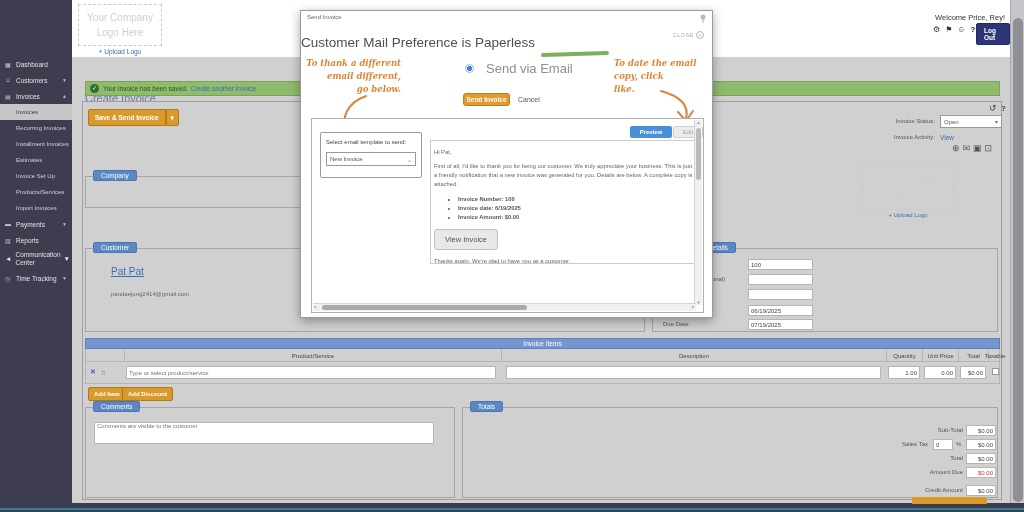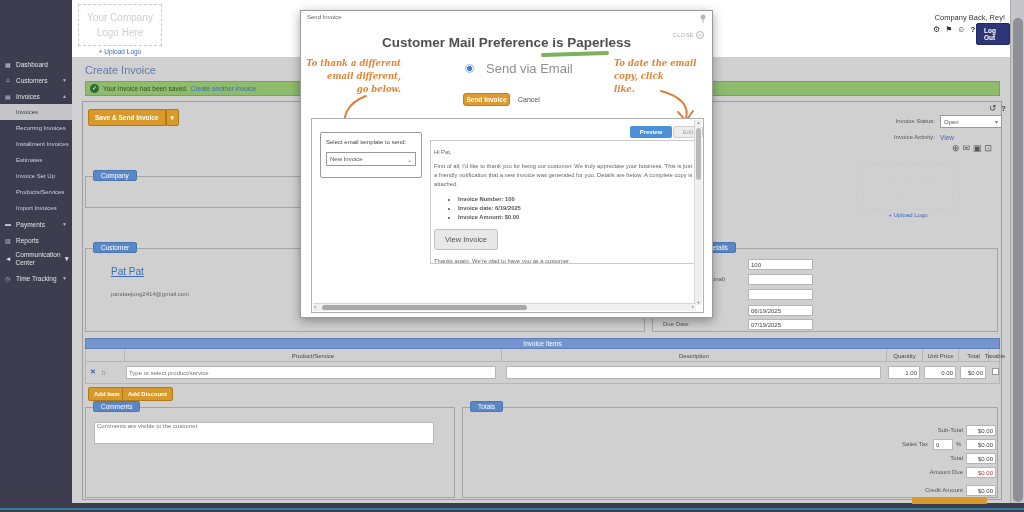--- a/index.html
+++ b/index.html
@@ -20,21 +20,21 @@
   .nav-2line { height:22px; display:flex; align-items:center; gap:4px; padding:0 5px; font-size:6.5px; line-height:1.25; }
 
   
   .header { left:72px; top:0; width:938px; height:57px; background:#ffffff; }
   .logo-box { border:1px dashed #c9c9c9; color:#cfcfcf; text-align:center; font-size:10px; line-height:1.5; padding-top:5px; }
   .link { color:#3a6db5; }
   .btn-navy { background:#2e3577; border:1px solid #202a60; color:#fff; border-radius:2px; font-size:6.5px; font-weight:bold; padding:3px 7px; }
 
   
   .content { left:72px; top:57px; width:938px; height:446px; background:#d0d0d0; }
-  .page-title { font-size:11px; color:#5f7da9; }
+  .page-title { font-size:11px; color:#5f7da9;margin-top:28px; }
   .success-bar { background:#8fbb6d; border:1px solid #7ba258; display:flex; align-items:center; padding-left:4px; }
   .check-circle { width:9px; height:9px; border-radius:50%; background:#2f6f33; color:#fff; font-size:6px; line-height:9px; text-align:center; margin-right:4px; }
   .container-box { border:1px solid #9f9f9f; }
   .btn-orange { background:#d9992b; border:1px solid #b07a1a; color:#fff; font-size:6.5px; font-weight:bold; display:inline-flex; align-items:center; justify-content:center; border-radius:2px; }
   .tab { position:absolute; background:#5b87c5; border:1px solid #4a76b4; color:#fff; font-size:6.5px; padding:1px 7px; border-radius:2px; z-index:2; }
   .fieldset { position:absolute; border:1px solid #a5a5a5; }
   .sel { background:#fff; border:1px solid #999; font-size:6px; color:#555; display:flex; align-items:center; padding:0 3px; }
   .sel .chev { margin-left:auto; font-size:6px; color:#777; }
   .lbl { font-size:6px; color:#555; }
   .inp { background:#fff; border:1px solid #b5b5b5; font-size:6px; color:#444; padding:0 2px; font-family:"Liberation Sans",sans-serif; }
@@ -68,21 +68,21 @@
 </style>
 </head>
 <body>
 
 <div class="abs header">
   <div class="abs logo-box" style="left:6px;top:4px;width:84px;height:42px;">
     <div>Your Company</div>
     <div>Logo Here</div>
   </div>
   <div class="abs link" style="left:6px;top:48px;width:84px;text-align:center;font-size:6.5px;">+ Upload Logo</div>
-  <div class="abs" style="left:800px;top:13px;width:133px;text-align:right;font-size:7.5px;color:#333;">Company Back, Rey!</div>
+  <div class="abs" style="left:800px;top:13px;width:133px;text-align:right;font-size:7.5px;color:#333;">Welcome Price, Rey!</div>
   <div class="abs" style="left:861px;top:25px;display:flex;gap:5px;font-size:8px;color:#2f2f2f;align-items:center;">
     <span>⚙</span>
     <span>⚑</span>
     <span>☺</span>
     <span style="font-weight:bold;">?</span>
   </div>
   <div class="abs btn-navy" style="left:904px;top:23px;">Log Out</div>
 </div>
 
 <div class="abs content stripes">
@@ -239,21 +239,21 @@
   <div class="abs" style="left:6px;top:3px;font-size:6px;color:#666;">Send Invoice</div>
   <svg class="abs" style="right:5px;top:3px;" width="8" height="10">
       <circle cx="4" cy="3" r="2.5" fill="#b8b8b8"></circle>
       <rect x="3.4" y="5" width="1.2" height="4" fill="#b8b8b8"></rect>
     </svg>
   <div class="abs" style="right:8px;top:20px;display:flex;align-items:center;gap:2px;">
     <span style="font-size:5.5px;color:#aaa;letter-spacing:.5px;">CLOSE</span>
     <span style="width:8px;height:8px;border:1px solid #b5b5b5;border-radius:50%;font-size:5px;color:#b5b5b5;line-height:7px;text-align:center;">✕</span>
   </div>
 
-  <div class="abs" style="left:0;top:24px;width:100%;text-align:center;font-size:13.5px;font-weight:bold;color:#4f4f4f;">Customer Mail Preference is Paperless</div>
+  <div class="abs" style="left:0;top:24px;width:100%;font-size:13.5px;font-weight:normal;color:#4f4f4f;">Customer Mail Preference is Paperless</div>
   <div class="abs" style="left:240px;top:41px;width:68px;height:4px;background:#66a23f;border-radius:3px;transform:rotate(-2deg);opacity:.85;"></div>
 
   <div class="abs" style="left:164px;top:50px;display:flex;align-items:center;gap:12px;">
     <span class="radio sel-on"></span>
     <span class="opt-text">Send via Email</span>
   </div>
   <div class="abs btn-send" style="left:162px;top:82px;width:47px;height:13px;">Send Invoice</div>
   <div class="abs" style="left:217px;top:85px;font-size:7px;color:#555;">Cancel</div>
 
   <div class="abs hw" style="left:5px;top:46px;width:95px;text-align:right;">

